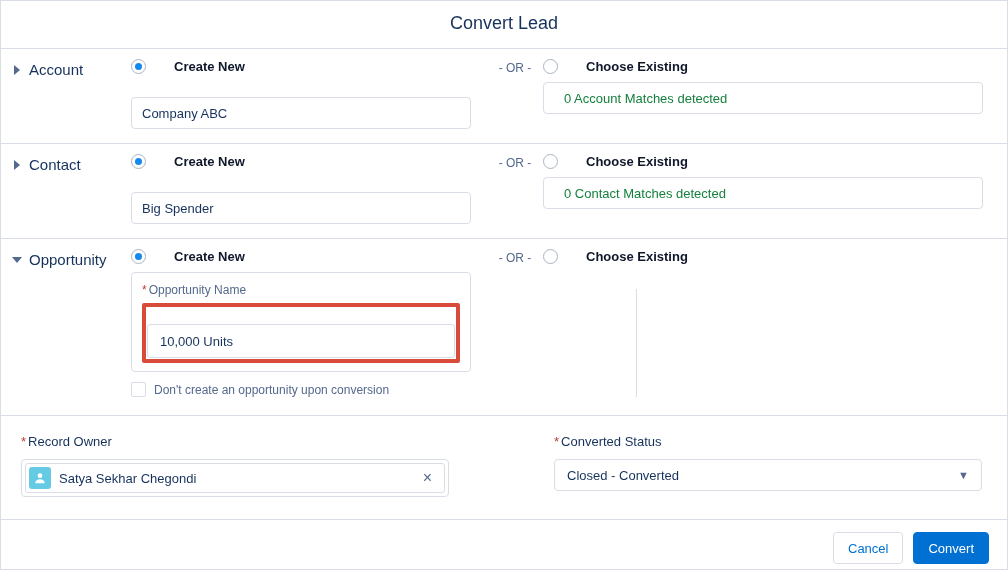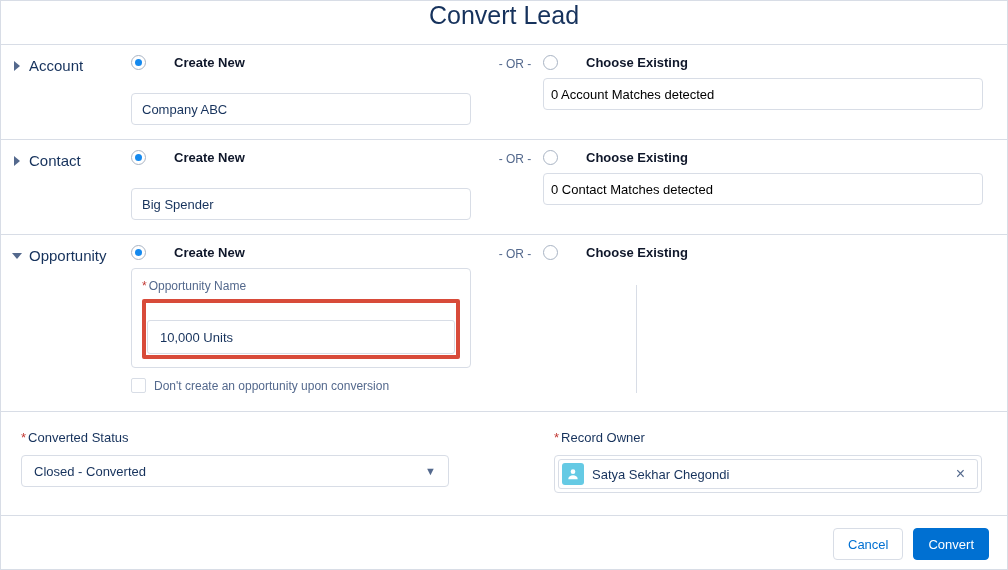--- a/index.html
+++ b/index.html
@@ -13,24 +13,24 @@
       overflow: hidden;
     }
     .modal {
       border: 1px solid #d8dde6;
       height: 100%;
       display: flex;
       flex-direction: column;
     }
     .modal-title {
       text-align: center;
-      font-size: 25px;
+      font-size: 18px;
       font-weight: 400;
       color: #16325c;
-      padding: 0 0 14px;
+      padding: 12px 0 14px;
     }
     .section {
       border-top: 1px solid #d8dde6;
       display: flex;
       padding: 10px 14px 14px 8px;
       position: relative;
     }
     .sec-head {
       display: flex;
       align-items: flex-start;
@@ -111,23 +111,23 @@
       color: #16325c;
       outline: none;
       background: #fff;
       margin-top: 15px;
     }
     .readonly-box {
       width: 440px;
       height: 32px;
       border: 1px solid #d8dde6;
       border-radius: 4px;
-      padding: 0 7px;
-      font-size: 13px;
-      color: #000000;
+      padding: 0 20px;
+      font-size: 13px;
+      color: #15803d;
       display: flex;
       align-items: center;
       background: #fff;
     }
     
     .opp-left-box {
       width: 340px;
       border: 1px solid #d8dde6;
       border-radius: 4px;
       padding: 10px 10px 8px;
@@ -373,44 +373,44 @@
       <div class="col-right">
         <div class="radio-row">
           <span class="radio"></span>
           <span class="radio-label">Choose Existing</span>
         </div>
       </div>
     </div>
   </div>
 
   <div class="bottom-section">
-    <div class="bf-field">
-      <div class="bf-label"><span class="req">*</span><span>Converted Status</span></div>
-      <div class="select-box">
-        <span>Closed - Converted</span>
-        <span class="caret-down">▼</span>
-      </div>
-    </div>
     <div class="bf-field">
       <div class="bf-label"><span class="req">*</span><span>Record Owner</span></div>
       <div class="owner-pill-wrap">
         <div class="owner-pill">
           <div class="pill-left">
             <span class="avatar-icon">
               <svg viewBox="0 0 24 24">
                   <circle cx="12" cy="8" r="4"></circle>
                   <path d="M4 20c0-4 4-6 8-6s8 2 8 6v1H4z"></path>
                 </svg>
             </span>
             <span class="owner-name">Satya Sekhar Chegondi</span>
           </div>
           <span class="close-x">×</span>
         </div>
       </div>
     </div>
+    <div class="bf-field">
+      <div class="bf-label"><span class="req">*</span><span>Converted Status</span></div>
+      <div class="select-box">
+        <span>Closed - Converted</span>
+        <span class="caret-down">▼</span>
+      </div>
+    </div>
   </div>
 
   <div class="footer">
     <div class="btn btn-neutral">
         <span>Cancel</span>
       </div>
     <div class="btn btn-brand">
         <span>Convert</span>
       </div>
   </div>

